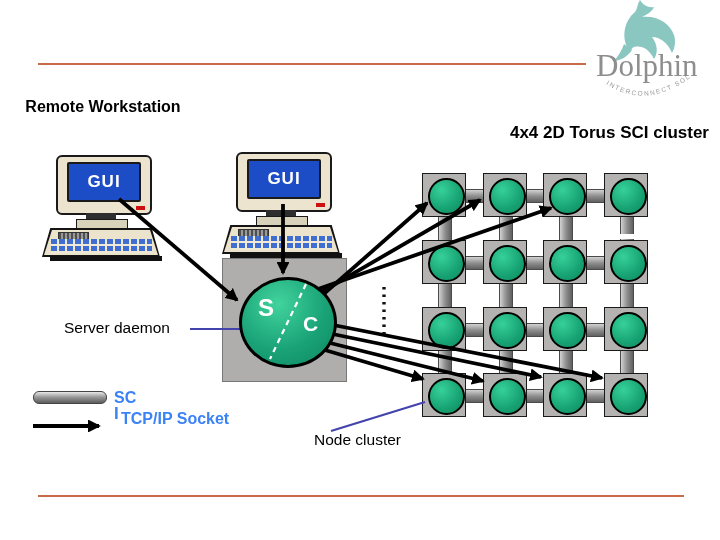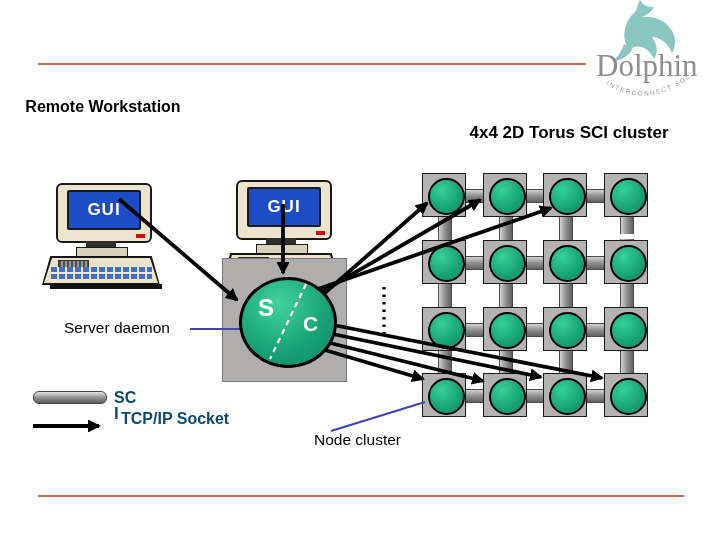--- a/index.html
+++ b/index.html
@@ -14,24 +14,24 @@
   #rule-bottom{left:38px;top:495px;width:646px;}
 
   
   #logo{position:absolute;left:572px;top:0px;width:148px;height:112px;}
 
   
   .sec-label{position:absolute;font-weight:bold;font-size:16px;color:#000;
              text-align:center;line-height:19px;}
   #lbl-remote{left:22px;top:97px;width:162px;}
   #lbl-control{left:200px;top:97px;width:166px;}
-  #lbl-cluster{left:429px;top:123px;width:280px;text-align:center;font-size:17px;}
-
-  
-  .computer{position:absolute;width:118px;height:106px;margin-top:28px;}
+  #lbl-cluster{left:429px;top:123px;width:280px;text-align:right;font-size:17px;}
+
+  
+  .computer{position:absolute;width:118px;height:106px;}
   .monitor{position:absolute;left:14px;top:0;width:92px;height:56px;background:#ece4cf;
            border:2px solid #1a1a1a;border-radius:6px;}
   .screen{position:absolute;left:9px;top:5px;right:9px;bottom:11px;background:#1c4cc6;
           border:2px solid #1a1a1a;border-radius:2px;display:flex;align-items:center;justify-content:center;}
   .gui-text{color:#fff;font-weight:bold;font-size:17px;letter-spacing:1px;}
   .power-led{position:absolute;right:5px;bottom:3px;width:9px;height:4px;background:#cc1111;}
   .stand-neck{position:absolute;left:44px;top:58px;width:30px;height:8px;background:#2e2e2e;}
   .stand-base{position:absolute;left:34px;top:64px;width:50px;height:8px;background:#d9d2ba;border:1px solid #1a1a1a;}
   .keyboard{position:absolute;left:0;top:73px;width:118px;height:29px;background:#141414;
             clip-path:polygon(7% 0,93% 0,100% 100%,0 100%);}
@@ -68,21 +68,21 @@
   .bar-v{position:absolute;width:12px;background:linear-gradient(90deg,#d2d2d2,#8f8f8f 50%,#606060);
          border-left:1px solid #4a4a4a;border-right:1px solid #4a4a4a;}
   .bar-gap{position:absolute;width:16px;height:5px;background:#ffffff;}
 
   
   .note{position:absolute;font-size:15.5px;color:#000;}
   #lbl-server-daemon{left:64px;top:319px;}
   #lbl-node-daemon{left:314px;top:431px;}
   #legend-sci-bar{position:absolute;left:33px;top:391px;width:72px;height:11px;border-radius:6px;
                   background:linear-gradient(180deg,#e8e8e8,#9a9a9a 45%,#5c5c5c);border:1px solid #444;}
-  .legend-text{position:absolute;font-weight:bold;font-size:16px;color:#0c4a6e;}
+  .legend-text{position:absolute;font-weight:bold;font-size:16px;color:#3b82f6;}
   #legend-sci-label{left:114px;top:389px;}
   #legend-wrapped-i{left:114px;top:404px;font-size:17px;}
   #legend-tcp-label{left:121px;top:410px;}
 
   
   #connections{position:absolute;left:0;top:0;z-index:3;pointer-events:none;}
 </style>
 </head>
 <body>
 

